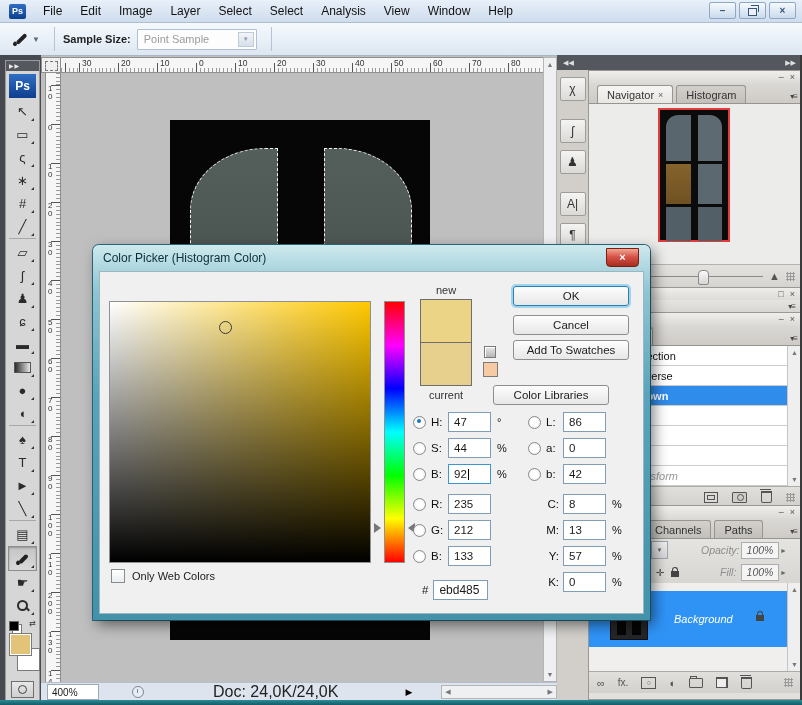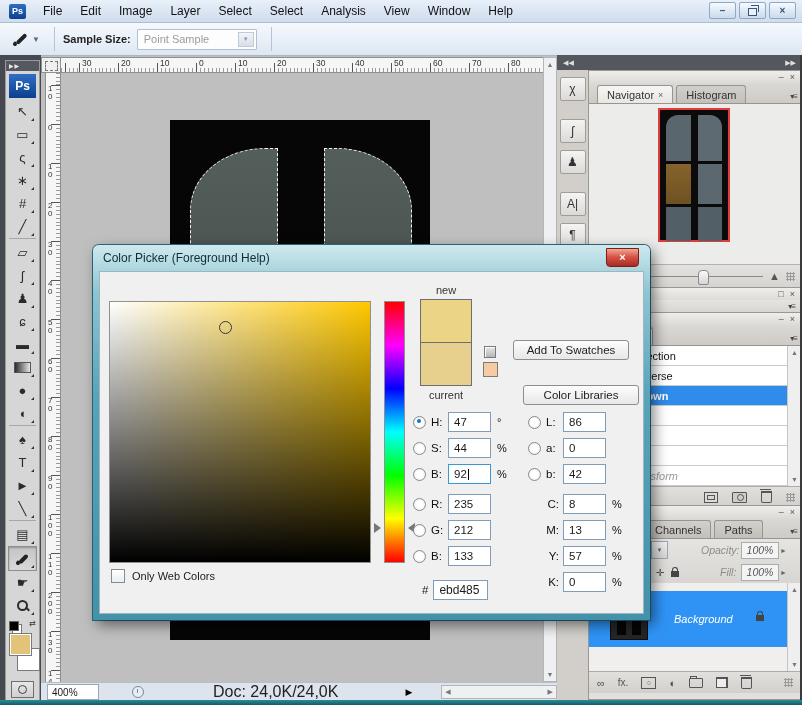--- a/index.html
+++ b/index.html
@@ -200,21 +200,21 @@
   #new-swatch{width:50px;height:42px;border:1px solid #6e6e6e;border-bottom:none;margin-top:3px;}
   #cur-swatch{width:50px;height:42px;border:1px solid #6e6e6e;margin-bottom:3px;}
   #gamut-cube{position:absolute;left:384px;top:74px;width:10px;height:10px;background:linear-gradient(#e8e8e8,#b5b5b5);border:1px solid #7a7a7a;box-shadow:inset 1px 1px 0 #fff;}
   #gamut-swatch{position:absolute;left:383px;top:90px;width:13px;height:13px;border:1px solid #7a7a7a;}
 
   .dlg-btn{width:116px;height:20px;border:1px solid #8e8e8e;border-radius:3px;background:linear-gradient(#fdfdfd,#e7e7e7);
            display:flex;align-items:center;justify-content:center;font-size:11.5px;color:#222;box-sizing:border-box;}
   #btn-ok{position:absolute;left:413px;top:14px;border:1px solid #2a7fae;box-shadow:0 0 0 2px #9fd4ee;}
   #btn-cancel{position:absolute;left:413px;top:43px;}
   #btn-swatches{position:absolute;left:413px;top:68px;}
-  #btn-libraries{position:absolute;left:423px;top:113px;}
+  #btn-libraries{position:absolute;left:393px;top:113px;}
 
   .cp-col{position:absolute;display:flex;flex-direction:column;}
   .cp-row{height:20px;margin-bottom:6px;display:flex;align-items:center;}
   .cp-row .radio{width:11px;height:11px;border:1px solid #8a8a8a;border-radius:50%;background:radial-gradient(#fff 40%,#dfe6ea);margin-right:5px;position:relative;}
   .cp-row.radio-on .radio::after{content:"";position:absolute;left:2.5px;top:2.5px;width:4px;height:4px;border-radius:50%;background:#1a76bc;}
   .cp-row .lbl{width:15px;font-size:11.5px;color:#111;}
   .cp-row .val{width:36px;height:18px;border:1px solid #7f9db9;background:#fff;margin-left:2px;padding-left:5px;display:flex;align-items:center;font-size:11.5px;box-sizing:content-box;}
   .cp-row.focused .val{border:1px solid #3a97d4;}
   .cp-row.focused .val::after{content:"";width:1px;height:11px;background:#000;margin-left:1px;}
   .cp-row .unit{margin-left:6px;font-size:11px;color:#111;width:12px;}
@@ -597,39 +597,41 @@
         <span style="font-size:11px;">◐</span>
         <span class="i-folder"></span>
         <span class="i-newlayer"></span>
         <span class="i-trash"></span>
         <span class="grip" style="margin-left:auto"></span>
       </div>
     </div>
   </div>
 
   <div id="dialog" class="abs">
-    <span id="dialog-title">Color Picker (Foreground Help)</span>
+    <span id="dialog-title">Color Picker (Histogram Color)</span>
     <span id="dialog-close">×</span>
     <div id="dialog-client">
       <div id="color-field">
         <div id="field-marker"></div>
       </div>
       <div id="hue-bar"></div>
       <div id="hue-arrow-l"></div>
       <div id="hue-arrow-r"></div>
 
       <div id="swatch-col">
         <div>new</div>
         <div id="new-swatch" style="background:#ebd485"></div>
         <div id="cur-swatch" style="background:#e7d08e"></div>
         <div>current</div>
       </div>
       <div id="gamut-cube"></div>
       <div id="gamut-swatch" style="background:#f6caa2"></div>
 
+      <div id="btn-ok" class="dlg-btn">OK</div>
+      <div id="btn-cancel" class="dlg-btn">Cancel</div>
       <div id="btn-swatches" class="dlg-btn">Add To Swatches</div>
       <div id="btn-libraries" class="dlg-btn">Color Libraries</div>
 
       <div id="hsb-col" class="cp-col">
 
       <div class="cp-row radio-on">
           <span class="radio"></span>
           <span class="lbl">H:</span>
           <span class="val">47</span>
           <span class="unit">°</span>

